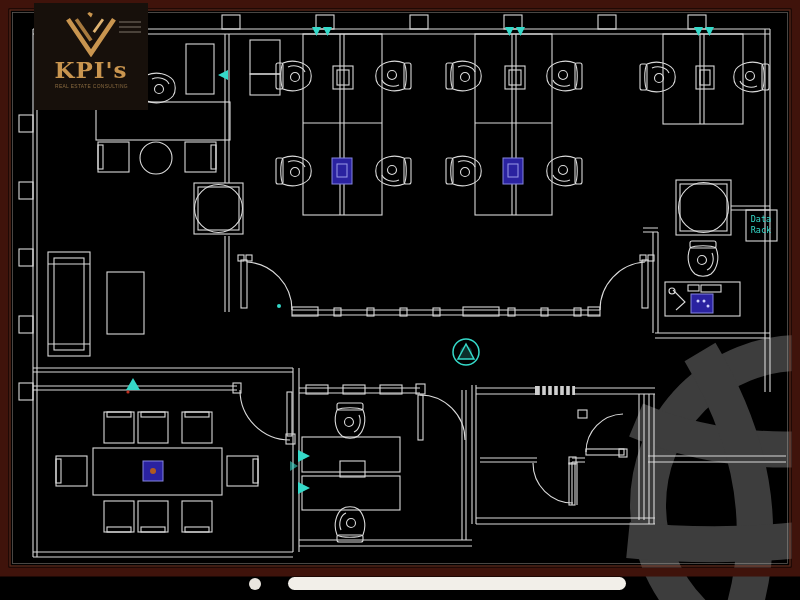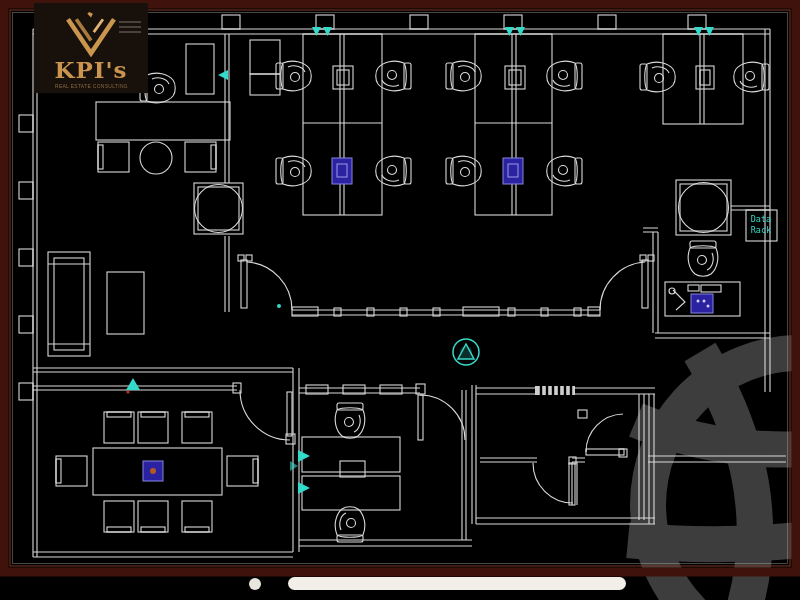--- a/index.html
+++ b/index.html
@@ -1,20 +1,20 @@
 <!DOCTYPE html>
 <html><head>
 <meta charset="utf-8">
 <style>
   html,body{margin:0;padding:0;background:#000;}
   .stage{position:relative;width:800px;height:600px;background:#000;overflow:hidden;
          font-family:"Liberation Sans",sans-serif;}
   .plan-svg{position:absolute;left:0;top:0;}
   
-  .logo-box{position:absolute;left:34px;top:3px;width:114px;height:90px;background:#17100b;
+  .logo-box{position:absolute;left:34px;top:3px;width:114px;height:107px;background:#17100b;
             display:flex;flex-direction:column;align-items:center;padding-top:8px;box-sizing:border-box;z-index:3;}
   .logo-title{color:#c9954f;font-family:"DejaVu Serif",serif;font-weight:bold;font-size:23px;
               letter-spacing:1px;line-height:1;margin-top:1px;}
   .logo-sub{color:#8a6b40;font-size:6px;letter-spacing:0.4px;margin-top:3px;white-space:nowrap;
             transform:scale(0.82);transform-origin:center top;}
   .menu-icon{position:absolute;top:15px;right:7px;width:22px;}
   .menu-icon span{display:block;height:2px;background:#4a423a;margin:3px 0;}
   
   .home-bar{position:absolute;left:288px;top:577px;width:338px;height:13px;border-radius:7px;
             background:#f2efe9;z-index:5;}

